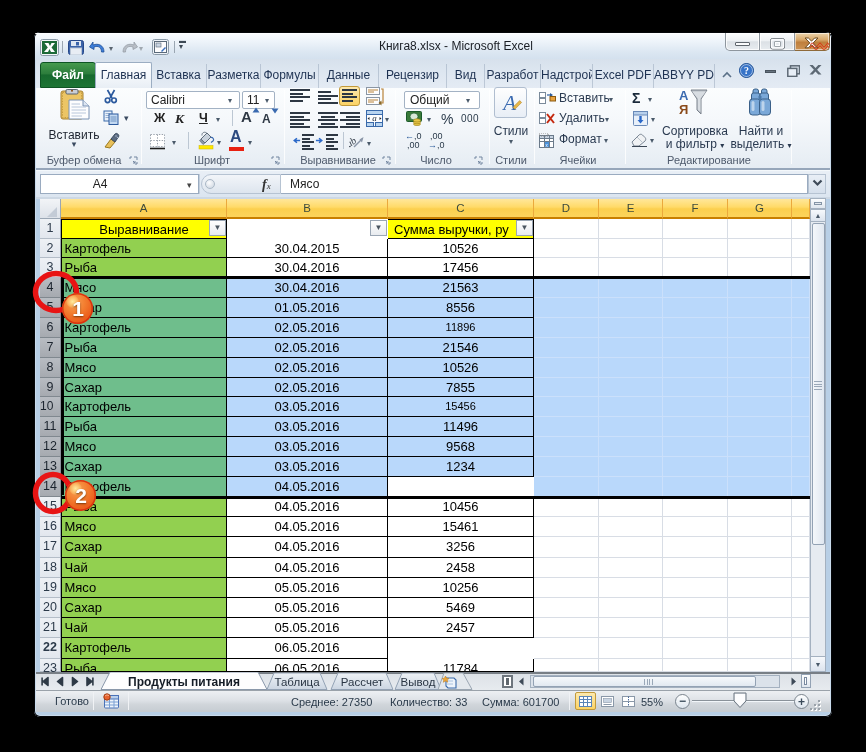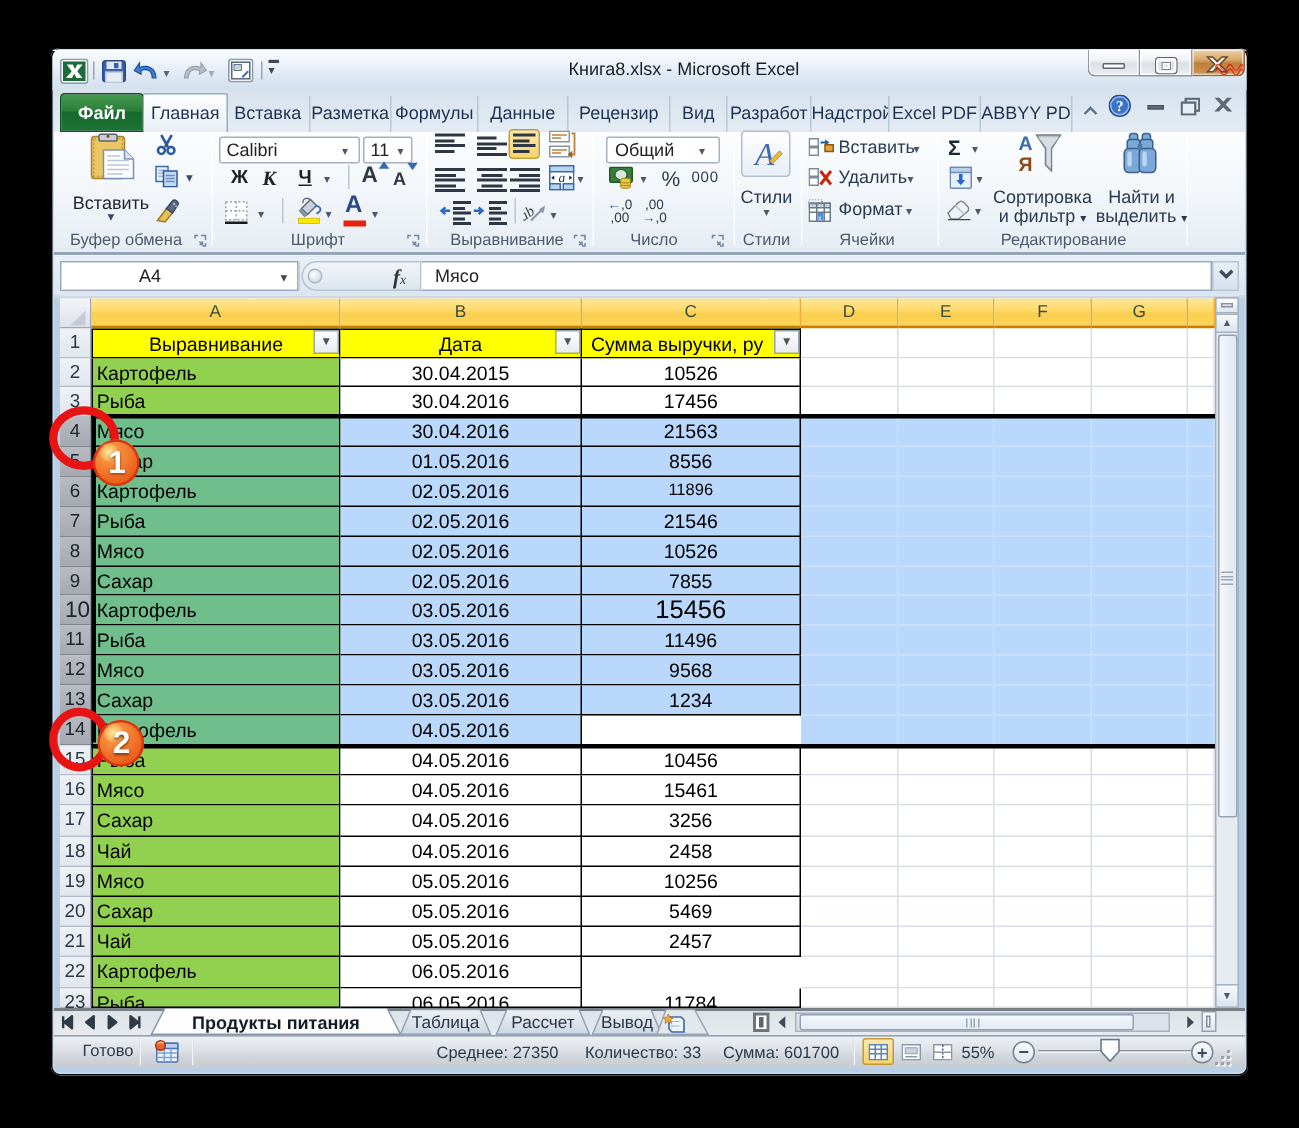--- a/index.html
+++ b/index.html
@@ -394,33 +394,33 @@
 <div class="a" style="left:752px;top:2px;width:18px;height:20px;background:linear-gradient(180deg,#ffe79a 0%,#ffda68 45%,#fbcf4e 55%,#fcd45c 100%);border-right:1px solid #eba93c;border-bottom:2px solid #c87f00;color:#3c4a3c;font-size:11.5px;text-align:center;line-height:19px;"></div>
 <div class="a" style="left:0px;top:22px;width:21px;height:20px;background:linear-gradient(180deg,#eef1f5,#e2e7ee);border-right:1px solid #9aa6b4;border-bottom:1px solid #b4bdc8;color:#2c3a4a;font-size:12.5px;text-align:center;line-height:19px;">1</div>
 <div class="a" style="left:0px;top:42px;width:21px;height:19px;background:linear-gradient(180deg,#eef1f5,#e2e7ee);border-right:1px solid #9aa6b4;border-bottom:1px solid #b4bdc8;color:#2c3a4a;font-size:12.5px;text-align:center;line-height:19px;">2</div>
 <div class="a" style="left:0px;top:61px;width:21px;height:20px;background:linear-gradient(180deg,#eef1f5,#e2e7ee);border-right:1px solid #9aa6b4;border-bottom:1px solid #b4bdc8;color:#2c3a4a;font-size:12.5px;text-align:center;line-height:19px;">3</div>
 <div class="a" style="left:0px;top:81px;width:21px;height:20px;background:linear-gradient(180deg,#b8bcc2,#a6aab0);border-right:1px solid #8a929c;border-bottom:1px solid #80888f;color:#1c242e;font-size:12.5px;text-align:center;line-height:19px;">4</div>
 <div class="a" style="left:0px;top:101px;width:21px;height:20px;background:linear-gradient(180deg,#b8bcc2,#a6aab0);border-right:1px solid #8a929c;border-bottom:1px solid #80888f;color:#1c242e;font-size:12.5px;text-align:center;line-height:19px;">5</div>
 <div class="a" style="left:0px;top:121px;width:21px;height:20px;background:linear-gradient(180deg,#b8bcc2,#a6aab0);border-right:1px solid #8a929c;border-bottom:1px solid #80888f;color:#1c242e;font-size:12.5px;text-align:center;line-height:19px;">6</div>
 <div class="a" style="left:0px;top:141px;width:21px;height:20px;background:linear-gradient(180deg,#b8bcc2,#a6aab0);border-right:1px solid #8a929c;border-bottom:1px solid #80888f;color:#1c242e;font-size:12.5px;text-align:center;line-height:19px;">7</div>
 <div class="a" style="left:0px;top:161px;width:21px;height:20px;background:linear-gradient(180deg,#b8bcc2,#a6aab0);border-right:1px solid #8a929c;border-bottom:1px solid #80888f;color:#1c242e;font-size:12.5px;text-align:center;line-height:19px;">8</div>
 <div class="a" style="left:0px;top:181px;width:21px;height:19px;background:linear-gradient(180deg,#b8bcc2,#a6aab0);border-right:1px solid #8a929c;border-bottom:1px solid #80888f;color:#1c242e;font-size:12.5px;text-align:center;line-height:19px;">9</div>
-<div class="a" style="left:0px;top:200px;width:21px;height:20px;background:linear-gradient(180deg,#b8bcc2,#a6aab0);border-right:1px solid #8a929c;border-bottom:1px solid #80888f;color:#1c242e;font-size:15px;text-align:right;line-height:19px;">10</div>
+<div class="a" style="left:0px;top:200px;width:21px;height:20px;background:linear-gradient(180deg,#b8bcc2,#a6aab0);border-right:1px solid #8a929c;border-bottom:1px solid #80888f;color:#1c242e;font-size:12px;text-align:left;line-height:19px;">10</div>
 <div class="a" style="left:0px;top:220px;width:21px;height:20px;background:linear-gradient(180deg,#b8bcc2,#a6aab0);border-right:1px solid #8a929c;border-bottom:1px solid #80888f;color:#1c242e;font-size:12.5px;text-align:center;line-height:19px;">11</div>
 <div class="a" style="left:0px;top:240px;width:21px;height:20px;background:linear-gradient(180deg,#b8bcc2,#a6aab0);border-right:1px solid #8a929c;border-bottom:1px solid #80888f;color:#1c242e;font-size:12.5px;text-align:center;line-height:19px;">12</div>
 <div class="a" style="left:0px;top:260px;width:21px;height:20px;background:linear-gradient(180deg,#b8bcc2,#a6aab0);border-right:1px solid #8a929c;border-bottom:1px solid #80888f;color:#1c242e;font-size:12.5px;text-align:center;line-height:19px;">13</div>
 <div class="a" style="left:0px;top:280px;width:21px;height:20px;background:linear-gradient(180deg,#b8bcc2,#a6aab0);border-right:1px solid #8a929c;border-bottom:1px solid #80888f;color:#1c242e;font-size:12.5px;text-align:center;line-height:19px;">14</div>
 <div class="a" style="left:0px;top:300px;width:21px;height:20px;background:linear-gradient(180deg,#eef1f5,#e2e7ee);border-right:1px solid #9aa6b4;border-bottom:1px solid #b4bdc8;color:#2c3a4a;font-size:12.5px;text-align:center;line-height:19px;">15</div>
 <div class="a" style="left:0px;top:320px;width:21px;height:20px;background:linear-gradient(180deg,#eef1f5,#e2e7ee);border-right:1px solid #9aa6b4;border-bottom:1px solid #b4bdc8;color:#2c3a4a;font-size:12.5px;text-align:center;line-height:19px;">16</div>
 <div class="a" style="left:0px;top:340px;width:21px;height:21px;background:linear-gradient(180deg,#eef1f5,#e2e7ee);border-right:1px solid #9aa6b4;border-bottom:1px solid #b4bdc8;color:#2c3a4a;font-size:12.5px;text-align:center;line-height:19px;">17</div>
 <div class="a" style="left:0px;top:361px;width:21px;height:20px;background:linear-gradient(180deg,#eef1f5,#e2e7ee);border-right:1px solid #9aa6b4;border-bottom:1px solid #b4bdc8;color:#2c3a4a;font-size:12.5px;text-align:center;line-height:19px;">18</div>
 <div class="a" style="left:0px;top:381px;width:21px;height:20px;background:linear-gradient(180deg,#eef1f5,#e2e7ee);border-right:1px solid #9aa6b4;border-bottom:1px solid #b4bdc8;color:#2c3a4a;font-size:12.5px;text-align:center;line-height:19px;">19</div>
 <div class="a" style="left:0px;top:401px;width:21px;height:20px;background:linear-gradient(180deg,#eef1f5,#e2e7ee);border-right:1px solid #9aa6b4;border-bottom:1px solid #b4bdc8;color:#2c3a4a;font-size:12.5px;text-align:center;line-height:19px;">20</div>
 <div class="a" style="left:0px;top:421px;width:21px;height:20px;background:linear-gradient(180deg,#eef1f5,#e2e7ee);border-right:1px solid #9aa6b4;border-bottom:1px solid #b4bdc8;color:#2c3a4a;font-size:12.5px;text-align:center;line-height:19px;">21</div>
-<div class="a" style="left:0px;top:441px;width:21px;height:21px;background:linear-gradient(180deg,#eef1f5,#e2e7ee);border-right:1px solid #9aa6b4;border-bottom:1px solid #b4bdc8;color:#2c3a4a;font-size:12.5px;text-align:center;line-height:19px;">22</div>
+<div class="a" style="left:0px;top:441px;width:21px;height:21px;background:linear-gradient(180deg,#eef1f5,#e2e7ee);border-right:1px solid #9aa6b4;border-bottom:1px solid #b4bdc8;color:#2c3a4a;font-size:12.5px;text-align:center;line-height:19px;font-weight:bold;">22</div>
 <div class="a" style="left:0px;top:462px;width:21px;height:13px;background:linear-gradient(180deg,#eef1f5,#e2e7ee);border-right:1px solid #9aa6b4;border-bottom:1px solid #b4bdc8;color:#2c3a4a;font-size:12.5px;text-align:center;line-height:19px;">23</div>
 <div class="a" style="left:494px;top:22px;width:276px;height:20px;background:#ffffff;border-bottom:1px solid #d8dde5;"></div>
 <div class="a" style="left:558px;top:22px;width:1px;height:20px;background:#d8dde5;"></div>
 <div class="a" style="left:622px;top:22px;width:1px;height:20px;background:#d8dde5;"></div>
 <div class="a" style="left:687px;top:22px;width:1px;height:20px;background:#d8dde5;"></div>
 <div class="a" style="left:751px;top:22px;width:1px;height:20px;background:#d8dde5;"></div>
 <div class="a" style="left:769px;top:22px;width:1px;height:20px;background:#d8dde5;"></div>
 <div class="a" style="left:494px;top:42px;width:276px;height:19px;background:#ffffff;border-bottom:1px solid #d8dde5;"></div>
 <div class="a" style="left:558px;top:42px;width:1px;height:19px;background:#d8dde5;"></div>
 <div class="a" style="left:622px;top:42px;width:1px;height:19px;background:#d8dde5;"></div>
@@ -547,21 +547,20 @@
 <div class="a" style="left:687px;top:441px;width:1px;height:21px;background:#d8dde5;"></div>
 <div class="a" style="left:751px;top:441px;width:1px;height:21px;background:#d8dde5;"></div>
 <div class="a" style="left:769px;top:441px;width:1px;height:21px;background:#d8dde5;"></div>
 <div class="a" style="left:494px;top:462px;width:276px;height:13px;background:#ffffff;border-bottom:1px solid #d8dde5;"></div>
 <div class="a" style="left:558px;top:462px;width:1px;height:13px;background:#d8dde5;"></div>
 <div class="a" style="left:622px;top:462px;width:1px;height:13px;background:#d8dde5;"></div>
 <div class="a" style="left:687px;top:462px;width:1px;height:13px;background:#d8dde5;"></div>
 <div class="a" style="left:751px;top:462px;width:1px;height:13px;background:#d8dde5;"></div>
 <div class="a" style="left:769px;top:462px;width:1px;height:13px;background:#d8dde5;"></div>
 <div class="a" style="left:21px;top:22px;width:166px;height:20px;background:#ffff00;border:1px solid #000;border-top:1.5px solid #000;font-size:13px;color:#000;text-align:center;line-height:19px;">Выравнивание</div>
-<div class="a" style="left:187px;top:22px;width:161px;height:20px;background:#ffff00;border-bottom:1px solid #000;border-right:1px solid #000;border-top:1.5px solid #000;font-size:13px;color:#000;text-align:center;line-height:19px;">Дата</div>
 <div class="a" style="left:348px;top:22px;width:146px;height:20px;background:#ffff00;border-bottom:1px solid #000;border-right:1px solid #000;border-top:1.5px solid #000;font-size:13px;color:#000;line-height:19px;white-space:nowrap;overflow:hidden;padding-left:6px;">Сумма выручки, ру</div>
 <div class="a" style="left:169px;top:23px;width:17px;height:16px;background:linear-gradient(180deg,#fefefe,#e8ebef);border:1px solid #9aa6b4;text-align:center;line-height:14px;font-size:8px;color:#4a5560;">▼</div>
 <div class="a" style="left:330px;top:23px;width:17px;height:16px;background:linear-gradient(180deg,#fefefe,#e8ebef);border:1px solid #9aa6b4;text-align:center;line-height:14px;font-size:8px;color:#4a5560;">▼</div>
 <div class="a" style="left:476px;top:23px;width:17px;height:16px;background:linear-gradient(180deg,#fefefe,#e8ebef);border:1px solid #9aa6b4;text-align:center;line-height:14px;font-size:8px;color:#4a5560;">▼</div>
 <div class="a" style="left:21px;top:42px;width:166px;height:19px;background:#92d050;border-left:1px solid #000;border-right:1px solid #000;border-bottom:1px solid #000;font-size:13px;color:#000;line-height:19px;padding-left:2.5px;">Картофель</div>
 <div class="a" style="left:187px;top:42px;width:161px;height:19px;background:#ffffff;border-right:1px solid #000;border-bottom:1px solid #000;font-size:13px;color:#000;text-align:center;line-height:19px;">30.04.2015</div>
 <div class="a" style="left:348px;top:42px;width:146px;height:19px;background:#ffffff;border-right:1px solid #000;border-bottom:1px solid #000;font-size:13px;color:#000;text-align:center;line-height:19px;">10526</div>
 <div class="a" style="left:21px;top:61px;width:166px;height:20px;background:#92d050;border-left:1px solid #000;border-right:1px solid #000;border-bottom:1px solid #000;font-size:13px;color:#000;line-height:19px;padding-left:2.5px;">Рыба</div>
 <div class="a" style="left:187px;top:61px;width:161px;height:20px;background:#ffffff;border-right:1px solid #000;border-bottom:1px solid #000;font-size:13px;color:#000;text-align:center;line-height:19px;">30.04.2016</div>
 <div class="a" style="left:348px;top:61px;width:146px;height:20px;background:#ffffff;border-right:1px solid #000;border-bottom:1px solid #000;font-size:13px;color:#000;text-align:center;line-height:19px;">17456</div>
@@ -578,21 +577,21 @@
 <div class="a" style="left:187px;top:141px;width:161px;height:20px;background:#b9d8fb;border-right:1px solid #000;border-bottom:1px solid #000;font-size:13px;color:#000;text-align:center;line-height:19px;">02.05.2016</div>
 <div class="a" style="left:348px;top:141px;width:146px;height:20px;background:#b9d8fb;border-right:1px solid #000;border-bottom:1px solid #000;font-size:13px;color:#000;text-align:center;line-height:19px;">21546</div>
 <div class="a" style="left:21px;top:161px;width:166px;height:20px;background:#6fbe8c;border-left:1px solid #000;border-right:1px solid #000;border-bottom:1px solid #000;font-size:13px;color:#000;line-height:19px;padding-left:2.5px;">Мясо</div>
 <div class="a" style="left:187px;top:161px;width:161px;height:20px;background:#b9d8fb;border-right:1px solid #000;border-bottom:1px solid #000;font-size:13px;color:#000;text-align:center;line-height:19px;">02.05.2016</div>
 <div class="a" style="left:348px;top:161px;width:146px;height:20px;background:#b9d8fb;border-right:1px solid #000;border-bottom:1px solid #000;font-size:13px;color:#000;text-align:center;line-height:19px;">10526</div>
 <div class="a" style="left:21px;top:181px;width:166px;height:19px;background:#6fbe8c;border-left:1px solid #000;border-right:1px solid #000;border-bottom:1px solid #000;font-size:13px;color:#000;line-height:19px;padding-left:2.5px;">Сахар</div>
 <div class="a" style="left:187px;top:181px;width:161px;height:19px;background:#b9d8fb;border-right:1px solid #000;border-bottom:1px solid #000;font-size:13px;color:#000;text-align:center;line-height:19px;">02.05.2016</div>
 <div class="a" style="left:348px;top:181px;width:146px;height:19px;background:#b9d8fb;border-right:1px solid #000;border-bottom:1px solid #000;font-size:13px;color:#000;text-align:center;line-height:19px;">7855</div>
 <div class="a" style="left:21px;top:200px;width:166px;height:20px;background:#6fbe8c;border-left:1px solid #000;border-right:1px solid #000;border-bottom:1px solid #000;font-size:13px;color:#000;line-height:19px;padding-left:2.5px;">Картофель</div>
 <div class="a" style="left:187px;top:200px;width:161px;height:20px;background:#b9d8fb;border-right:1px solid #000;border-bottom:1px solid #000;font-size:13px;color:#000;text-align:center;line-height:19px;">03.05.2016</div>
-<div class="a" style="left:348px;top:200px;width:146px;height:20px;background:#b9d8fb;border-right:1px solid #000;border-bottom:1px solid #000;font-size:17px;color:#000;text-align:center;line-height:19px;">15456</div>
+<div class="a" style="left:348px;top:200px;width:146px;height:20px;background:#b9d8fb;border-right:1px solid #000;border-bottom:1px solid #000;font-size:11px;color:#000;text-align:center;line-height:19px;">15456</div>
 <div class="a" style="left:21px;top:220px;width:166px;height:20px;background:#6fbe8c;border-left:1px solid #000;border-right:1px solid #000;border-bottom:1px solid #000;font-size:13px;color:#000;line-height:19px;padding-left:2.5px;">Рыба</div>
 <div class="a" style="left:187px;top:220px;width:161px;height:20px;background:#b9d8fb;border-right:1px solid #000;border-bottom:1px solid #000;font-size:13px;color:#000;text-align:center;line-height:19px;">03.05.2016</div>
 <div class="a" style="left:348px;top:220px;width:146px;height:20px;background:#b9d8fb;border-right:1px solid #000;border-bottom:1px solid #000;font-size:13px;color:#000;text-align:center;line-height:19px;">11496</div>
 <div class="a" style="left:21px;top:240px;width:166px;height:20px;background:#6fbe8c;border-left:1px solid #000;border-right:1px solid #000;border-bottom:1px solid #000;font-size:13px;color:#000;line-height:19px;padding-left:2.5px;">Мясо</div>
 <div class="a" style="left:187px;top:240px;width:161px;height:20px;background:#b9d8fb;border-right:1px solid #000;border-bottom:1px solid #000;font-size:13px;color:#000;text-align:center;line-height:19px;">03.05.2016</div>
 <div class="a" style="left:348px;top:240px;width:146px;height:20px;background:#b9d8fb;border-right:1px solid #000;border-bottom:1px solid #000;font-size:13px;color:#000;text-align:center;line-height:19px;">9568</div>
 <div class="a" style="left:21px;top:260px;width:166px;height:20px;background:#6fbe8c;border-left:1px solid #000;border-right:1px solid #000;border-bottom:1px solid #000;font-size:13px;color:#000;line-height:19px;padding-left:2.5px;">Сахар</div>
 <div class="a" style="left:187px;top:260px;width:161px;height:20px;background:#b9d8fb;border-right:1px solid #000;border-bottom:1px solid #000;font-size:13px;color:#000;text-align:center;line-height:19px;">03.05.2016</div>
 <div class="a" style="left:348px;top:260px;width:146px;height:20px;background:#b9d8fb;border-right:1px solid #000;border-bottom:1px solid #000;font-size:13px;color:#000;text-align:center;line-height:19px;">1234</div>
 <div class="a" style="left:21px;top:280px;width:166px;height:20px;background:#6fbe8c;border-left:1px solid #000;border-right:1px solid #000;border-bottom:1px solid #000;font-size:13px;color:#000;line-height:19px;padding-left:2.5px;">Картофель</div>

